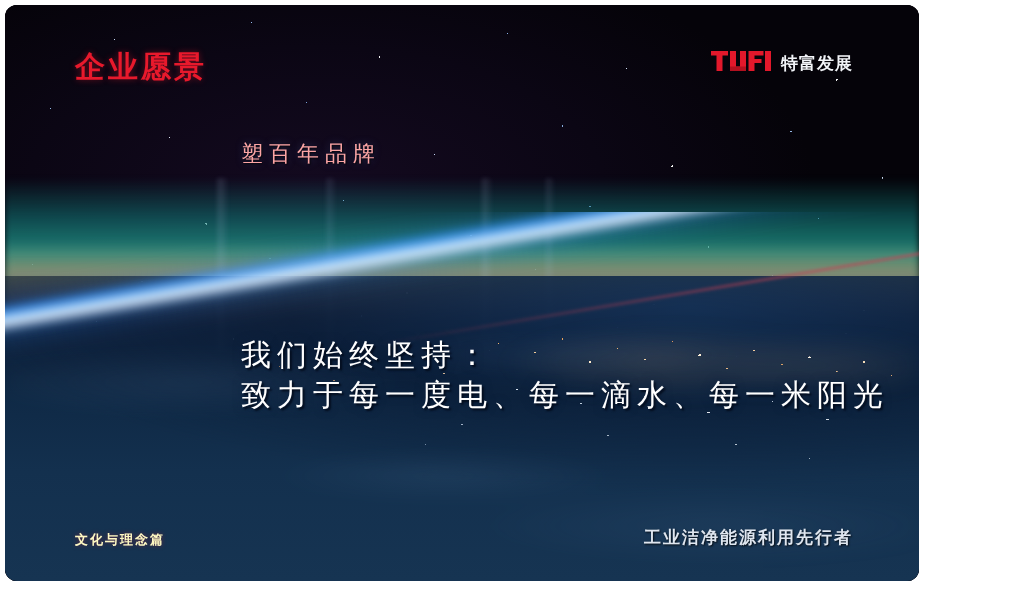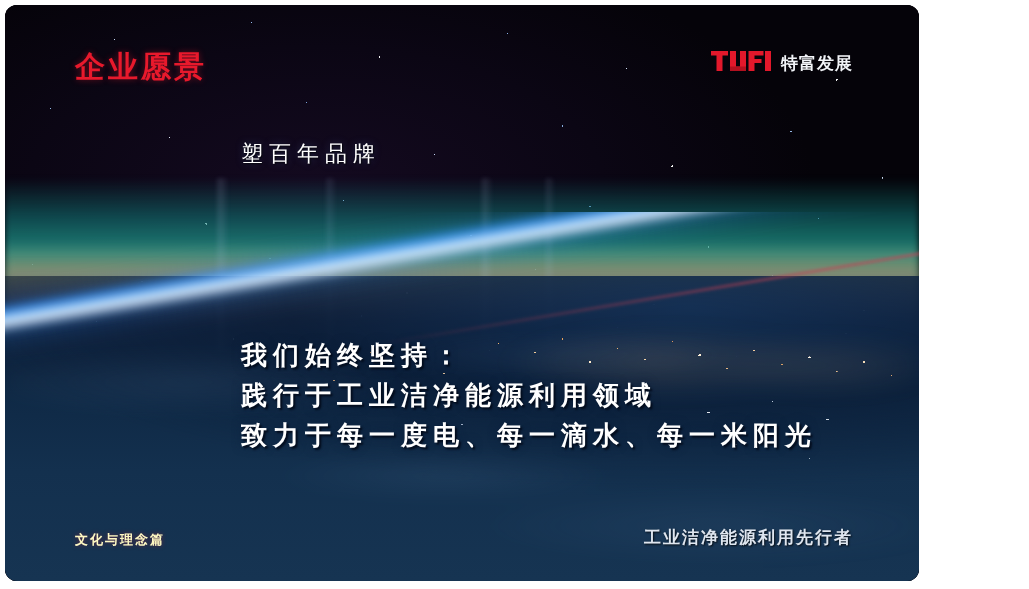--- a/index.html
+++ b/index.html
@@ -288,37 +288,37 @@
 
   
   .vision-block {
     position: absolute;
     left: 236px;
     top: 128px;
   }
   .vision-line {
     font-size: 22px;
     font-weight: normal;
-    color: #ffffff;
+    color: #fca5a5;
     letter-spacing: 6px;
     line-height: 41px;
     white-space: nowrap;
     text-shadow: 1px 1px 2px rgba(0,0,0,.85), 0 0 8px rgba(60,90,160,.45);
     text-align: right;
   }
 
   
   .commit-block {
     position: absolute;
     left: 236px;
     top: 330px;
   }
   .commit-line {
-    font-size: 26px;
-    font-weight: bold;
+    font-size: 30px;
+    font-weight: normal;
     color: #ffffff;
     letter-spacing: 6px;
     line-height: 40px;
     white-space: nowrap;
     text-shadow: 2px 2px 2px rgba(2,10,24,.95), 0 0 10px rgba(10,30,60,.8);
   }
 
   
   .footer-left {
     position: absolute;
@@ -388,21 +388,20 @@
       </span>
       <span class="brand-name">特富发展</span>
     </div>
 
     <div class="vision-block">
       <div class="vision-line">塑百年品牌</div>
     </div>
 
     <div class="commit-block">
       <div class="commit-line">我们始终坚持：</div>
-      <div class="commit-line">践行于工业洁净能源利用领域</div>
       <div class="commit-line">致力于每一度电、每一滴水、每一米阳光</div>
     </div>
 
     <div class="footer-left">文化与理念篇</div>
 
     <div class="footer-right">工业洁净能源利用先行者</div>
 
   </div>
 </div>
 

